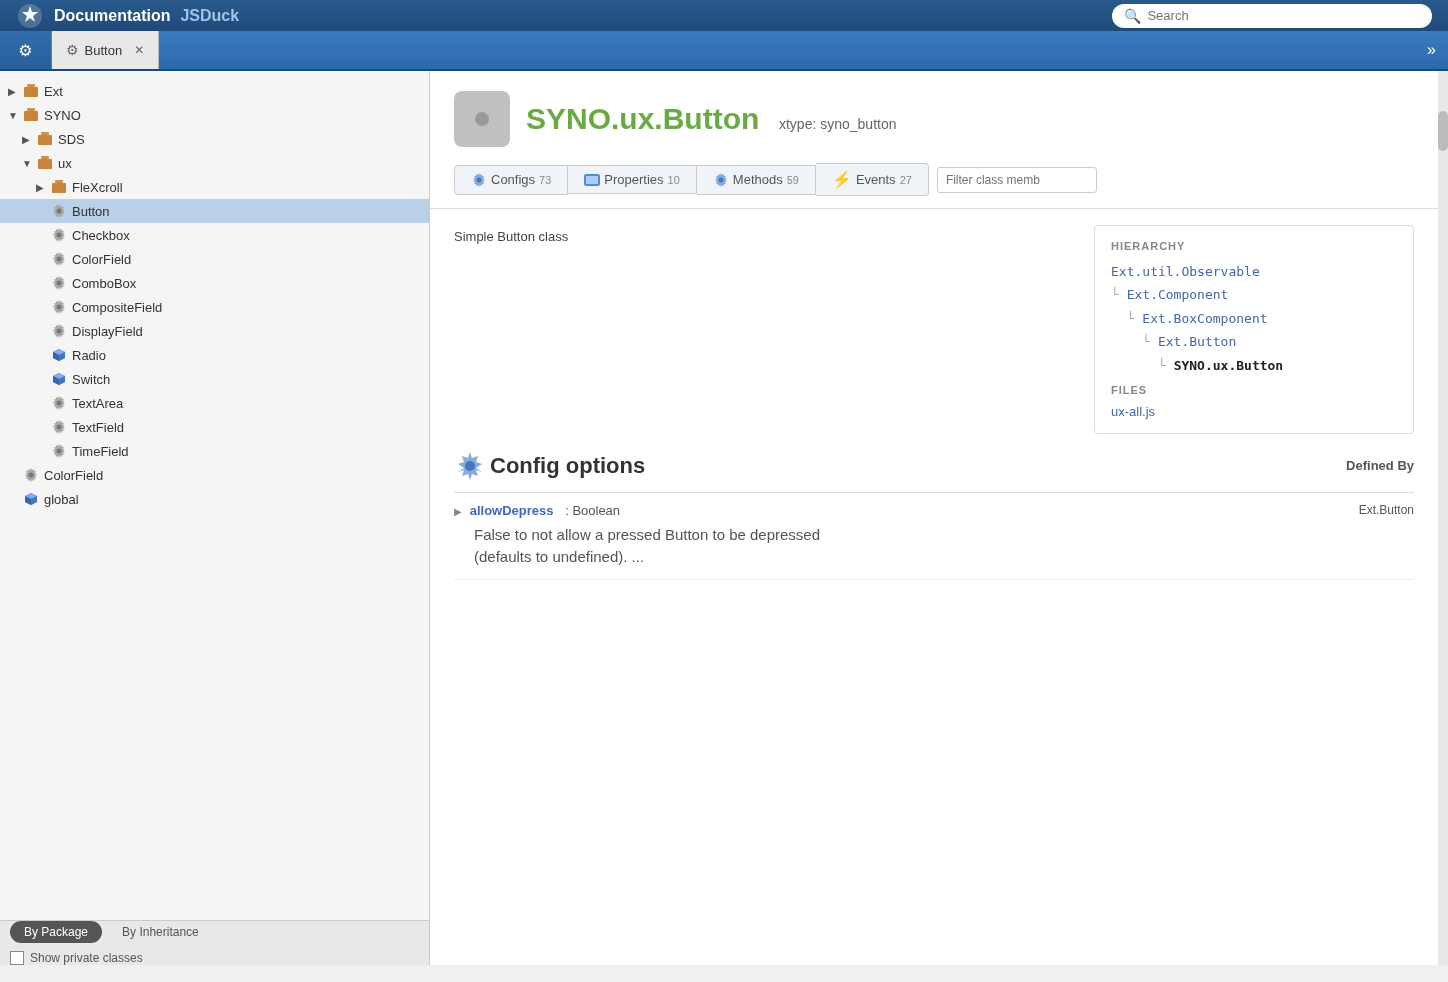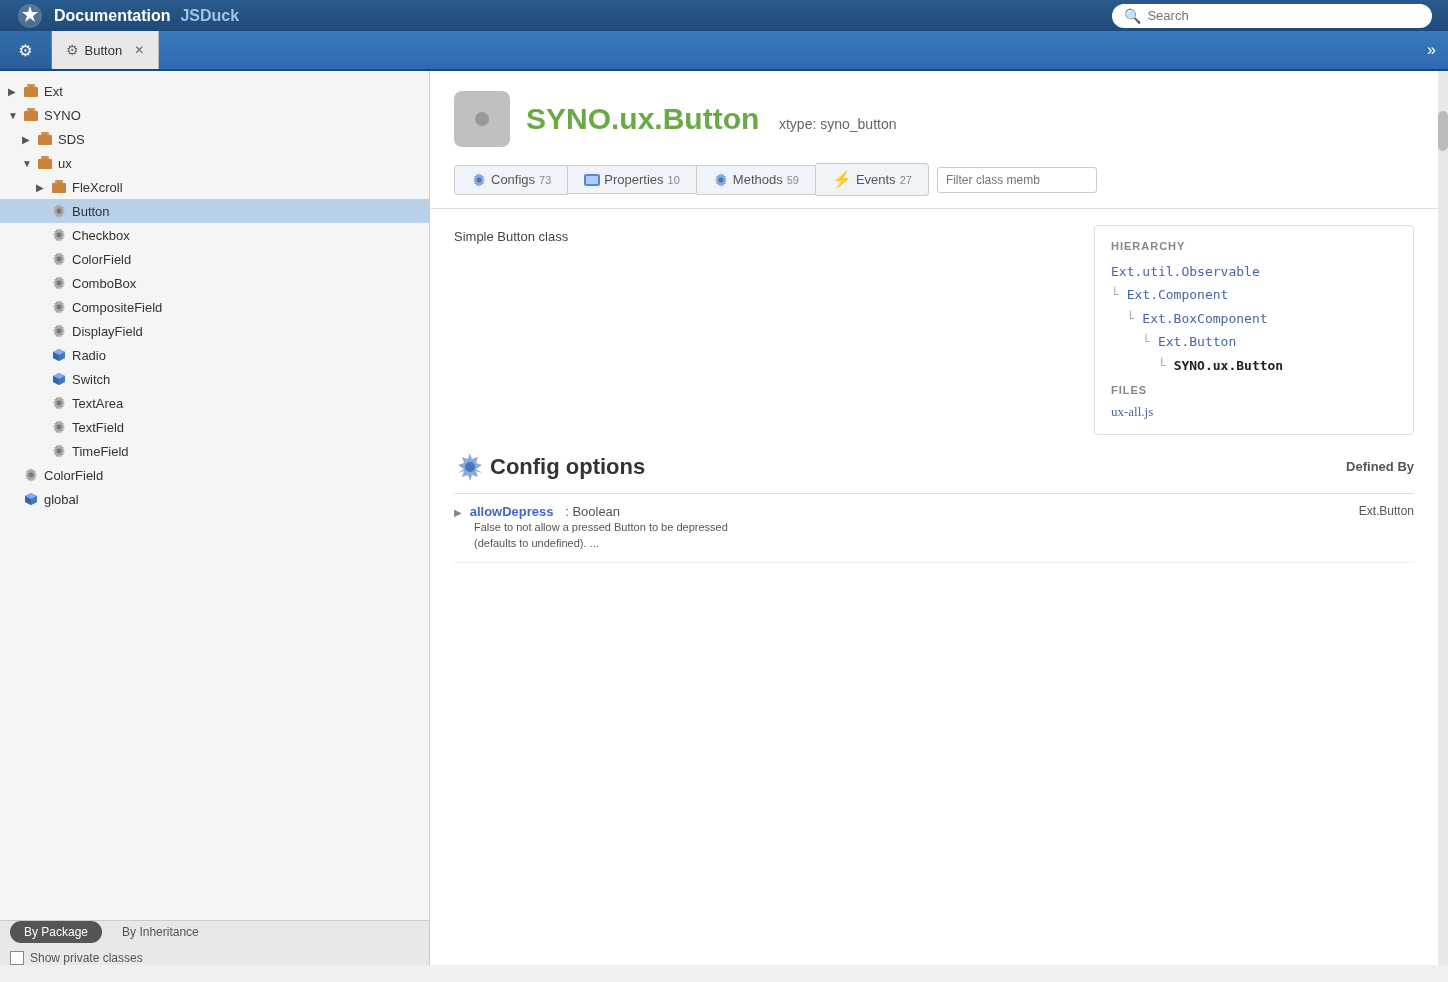--- a/index.html
+++ b/index.html
@@ -312,21 +312,21 @@
     .hierarchy-indent {
       color: #aaa;
     }
     #files-section {
       margin-top: 7px;
     }
     .file-link {
       color: #4466aa;
       font-size: 13px;
       cursor: pointer;
-      font-family: Liberation Serif, serif;
+      font-family: Liberation Sans, sans-serif;
     }
 
     
     #config-section {
       padding: 0 24px 24px;
     }
     #config-header {
       display: flex;
       align-items: center;
       gap: 4px;
@@ -369,22 +369,23 @@
     .config-type {
       color: #555;
       font-size: 13px;
     }
     .config-defined-by {
       margin-left: auto;
       color: #555;
       font-size: 12px;
     }
     .config-desc {
-      font-size: 11px;
+      font-size: 15px;
       color: #555;
+      margin-top: 6px;
       padding-left: 20px;
       line-height: 1.5;
     }
 
     
     .pkg-icon {
       display: inline-block;
       width: 18px;
       height: 18px;
       vertical-align: middle;

